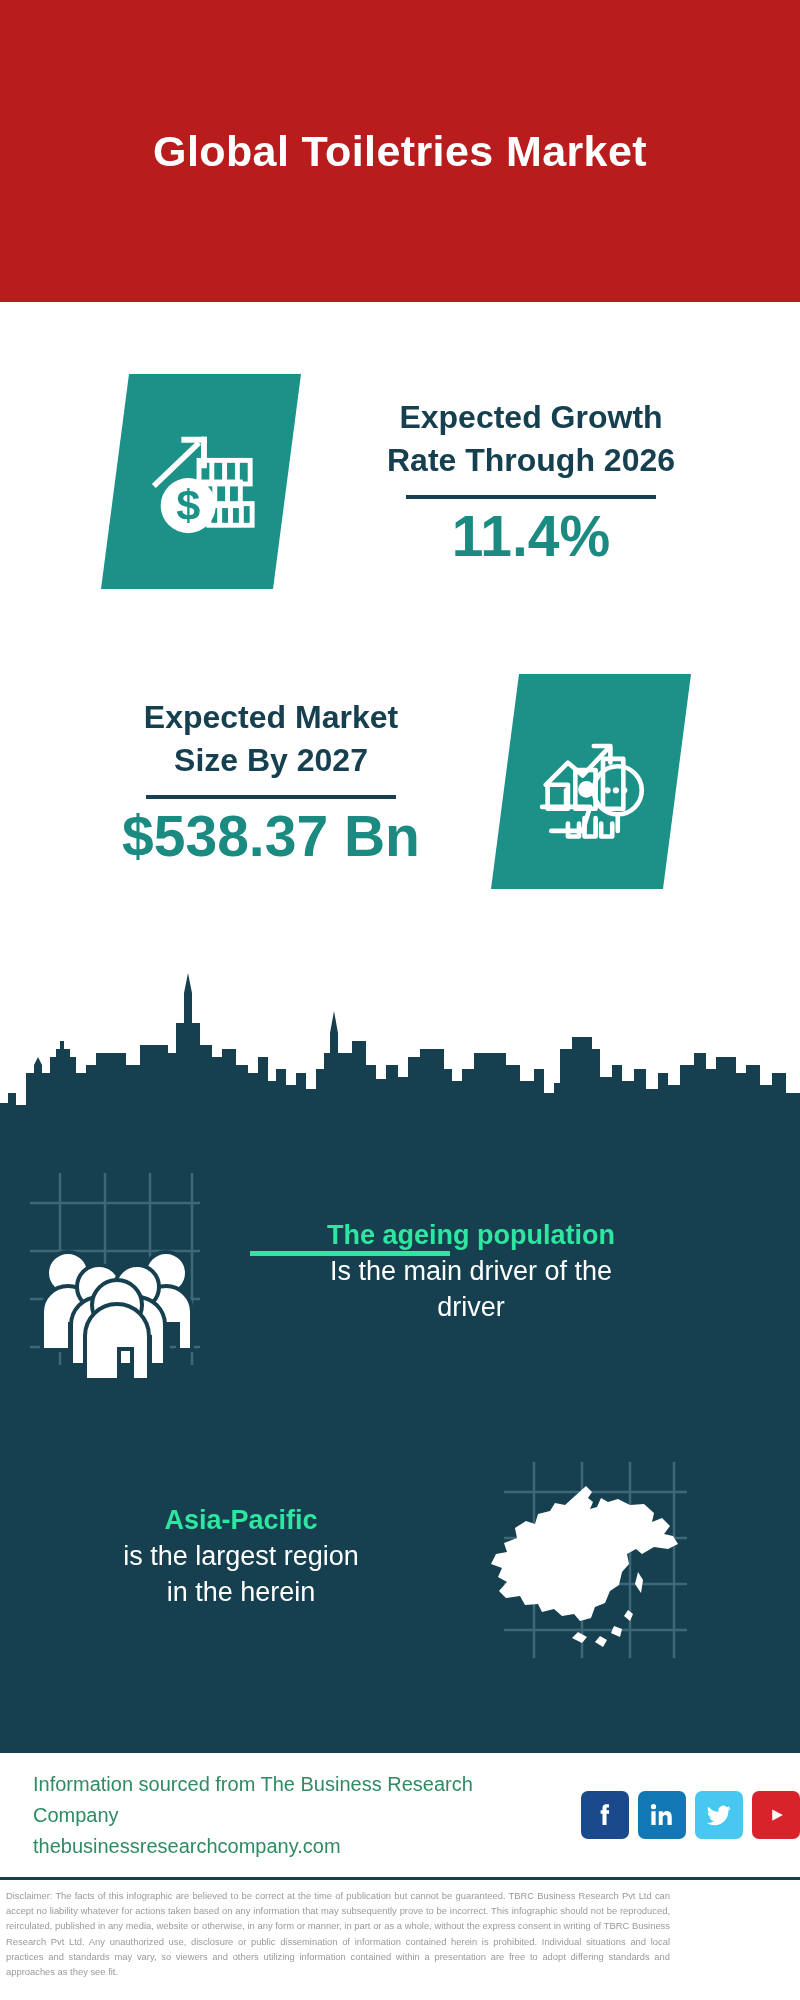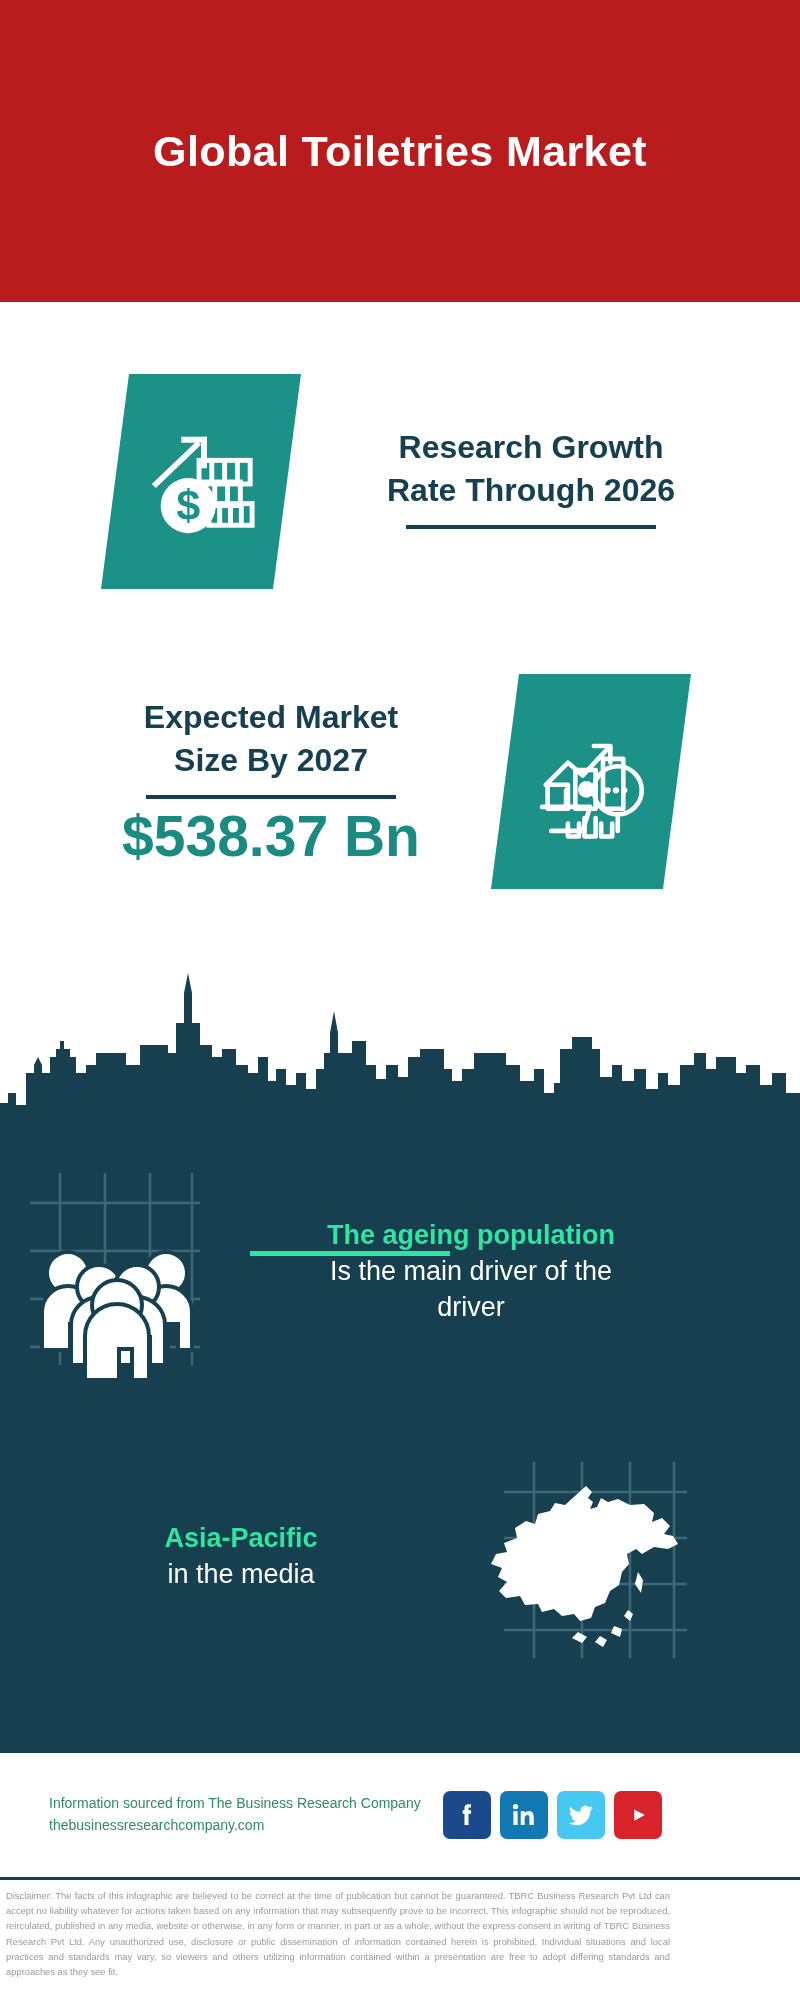--- a/index.html
+++ b/index.html
@@ -86,21 +86,21 @@
   .sec-region { position:absolute; top:345px; left:0; }
   .sec-region .fact-icon { order:2; }
   .sec-region .fact-text { order:1; }
 
   
   .footer {
     position:absolute; top:1753px; left:0; width:800px; height:124px;
     background:#ffffff; display:flex; align-items:center;
   }
   .footer-text { margin-left:33px; line-height:1.55; }
-  .footer-line { color:#2e8b62; font-size:14px;margin-left:16px; }
+  .footer-line { color:#2e8b62; font-size:20px; }
   .socials { display:flex; gap:9px; margin-left:22px; }
   .soc {
     width:48px; height:48px; border-radius:7px;
     display:flex; align-items:center; justify-content:center;
   }
   .soc-fb { background:#1b4a8c; }
   .soc-li { background:#1178b3; }
   .soc-tw { background:#46c8f1; }
   .soc-yt { background:#d8232a; }
   .soc svg { display:block; }
@@ -152,23 +152,24 @@
             </g>
 
             <circle cx="47" cy="84" r="28"></circle>
           </g>
           <g fill="#1b9188">
             <text x="47" y="99" font-size="44" font-weight="bold" text-anchor="middle" font-family="Liberation Sans, sans-serif">$</text>
           </g>
         </svg>
       </div>
       <div class="stat-block">
-        <div class="stat-label">Research Growth</div>
+        <div class="stat-label">Expected Growth</div>
         <div class="stat-label">Rate Through 2026</div>
         <div class="rule"></div>
+        <div class="stat-value">11.4%</div>
       </div>
     </div>
 
     <div class="sec-size">
       <div class="stat-block">
         <div class="stat-label">Expected Market</div>
         <div class="stat-label">Size By 2027</div>
         <div class="rule"></div>
         <div class="stat-value">$538.37 Bn</div>
       </div>
@@ -279,21 +280,22 @@
             <path d="M156 122 l5 8 l-2 13 l-6 -9 Z"></path>
             <path d="M146 160 l5 4 l-3 7 l-6 -5 Z"></path>
             <path d="M132 176 l8 3 l-2 8 l-9 -4 Z"></path>
             <path d="M118 186 l7 4 l-4 7 l-8 -5 Z"></path>
             <path d="M96 182 l9 5 l-5 6 l-10 -5 Z"></path>
           </g>
         </svg>
       </div>
       <div class="fact-text">
         <div class="fact-title">Asia-Pacific</div>
-        <div class="fact-sub">in the media</div>
+        <div class="fact-sub">is the largest region</div>
+        <div class="fact-sub">in the herein</div>
       </div>
     </div>
   </div>
 
   <div class="divider"></div>
 
   <div class="footer">
     <div class="footer-text">
       <div class="footer-line">Information sourced from The Business Research Company</div>
       <div class="footer-line">thebusinessresearchcompany.com</div>

